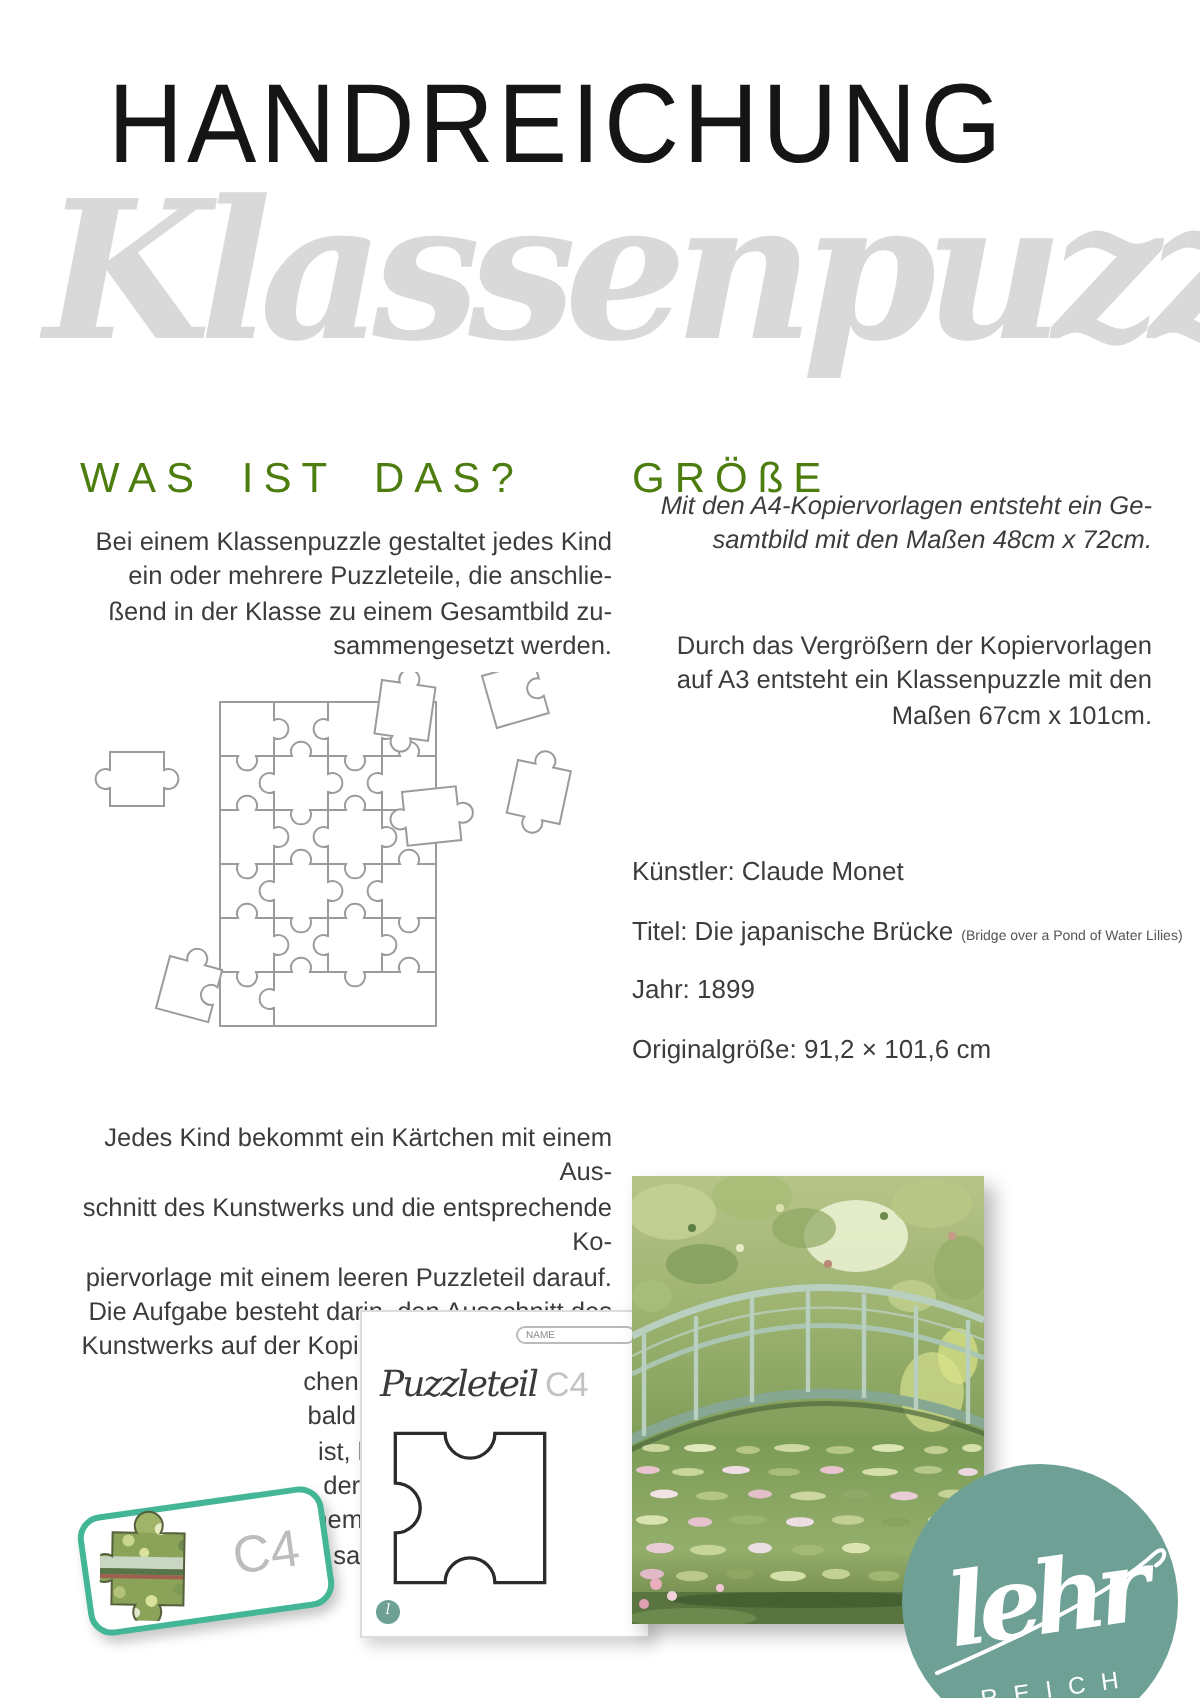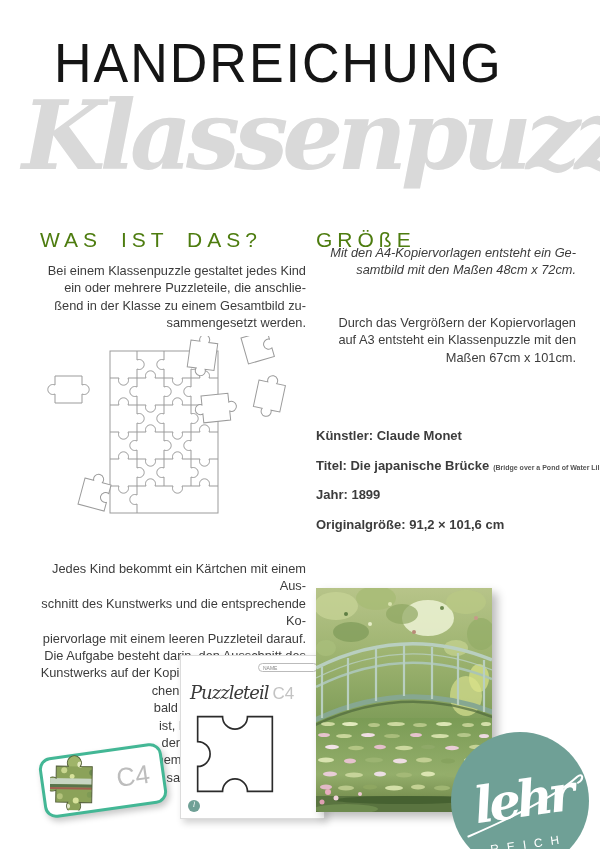--- a/index.html
+++ b/index.html
@@ -49,21 +49,21 @@
            background:#fff;border:3px solid #43b795;border-radius:12px;
            transform:rotate(-8deg);box-shadow:2px 4px 6px rgba(0,0,0,.22);}
   .c4-piece{position:absolute;left:6px;top:-2px;transform:rotate(9deg);}
   .c4-code{position:absolute;right:12px;top:12px;font-size:26px;color:#bdbdbd;
            font-family:"Liberation Sans",sans-serif;}
 
   
   .p-g1{left:316px;top:244px;width:260px;font-style:italic;}
   .p-g2{left:316px;top:314px;width:260px;}
   .info-list{position:absolute;left:316px;top:428px;width:270px;}
-  .info-row{font-size:13px;color:#3c3c3c;margin-bottom:14.5px;white-space:nowrap;font-weight:bold;}
+  .info-row{font-size:13px;color:#3c3c3c;margin-bottom:14.5px;white-space:nowrap;}
   .info-note{font-size:7px;color:#555;margin-left:4px;}
 
   .painting{position:absolute;left:316px;top:588px;width:176px;height:224px;
             box-shadow:5px 5px 9px rgba(0,0,0,.28);}
 
   
   .logo{position:absolute;left:450px;top:731px;width:140px;height:140px;}
 </style>
 </head>
 <body>

